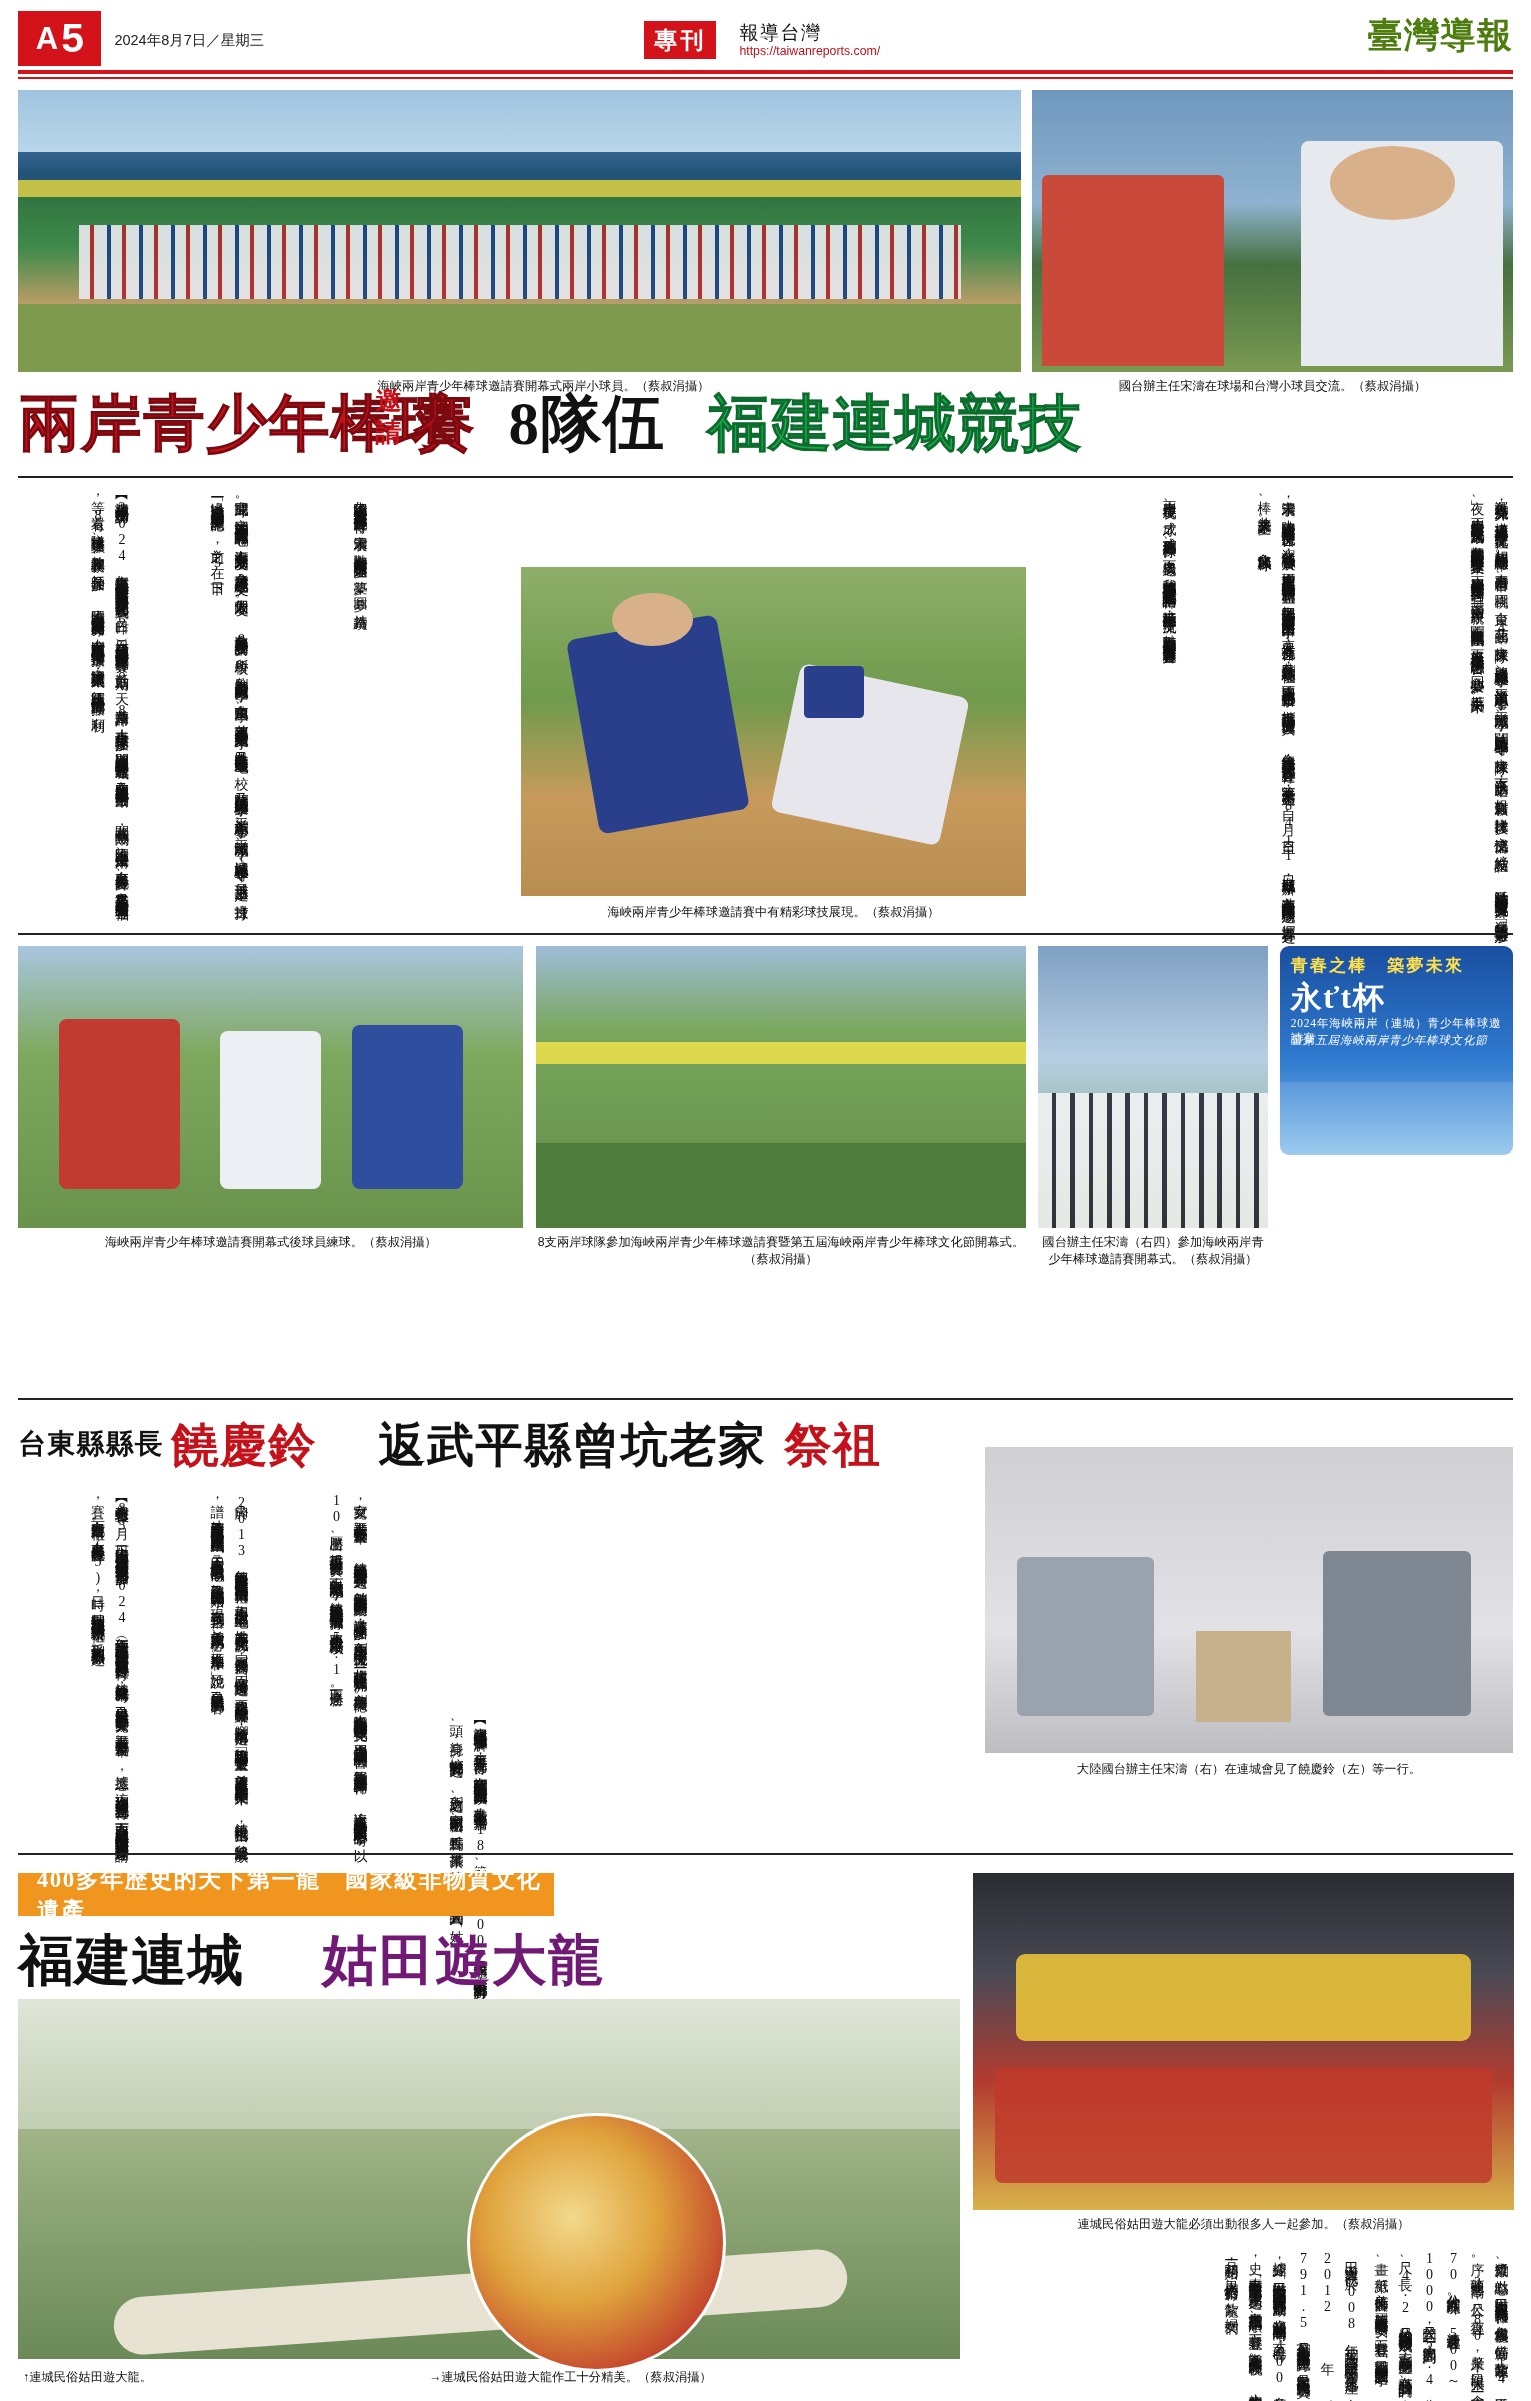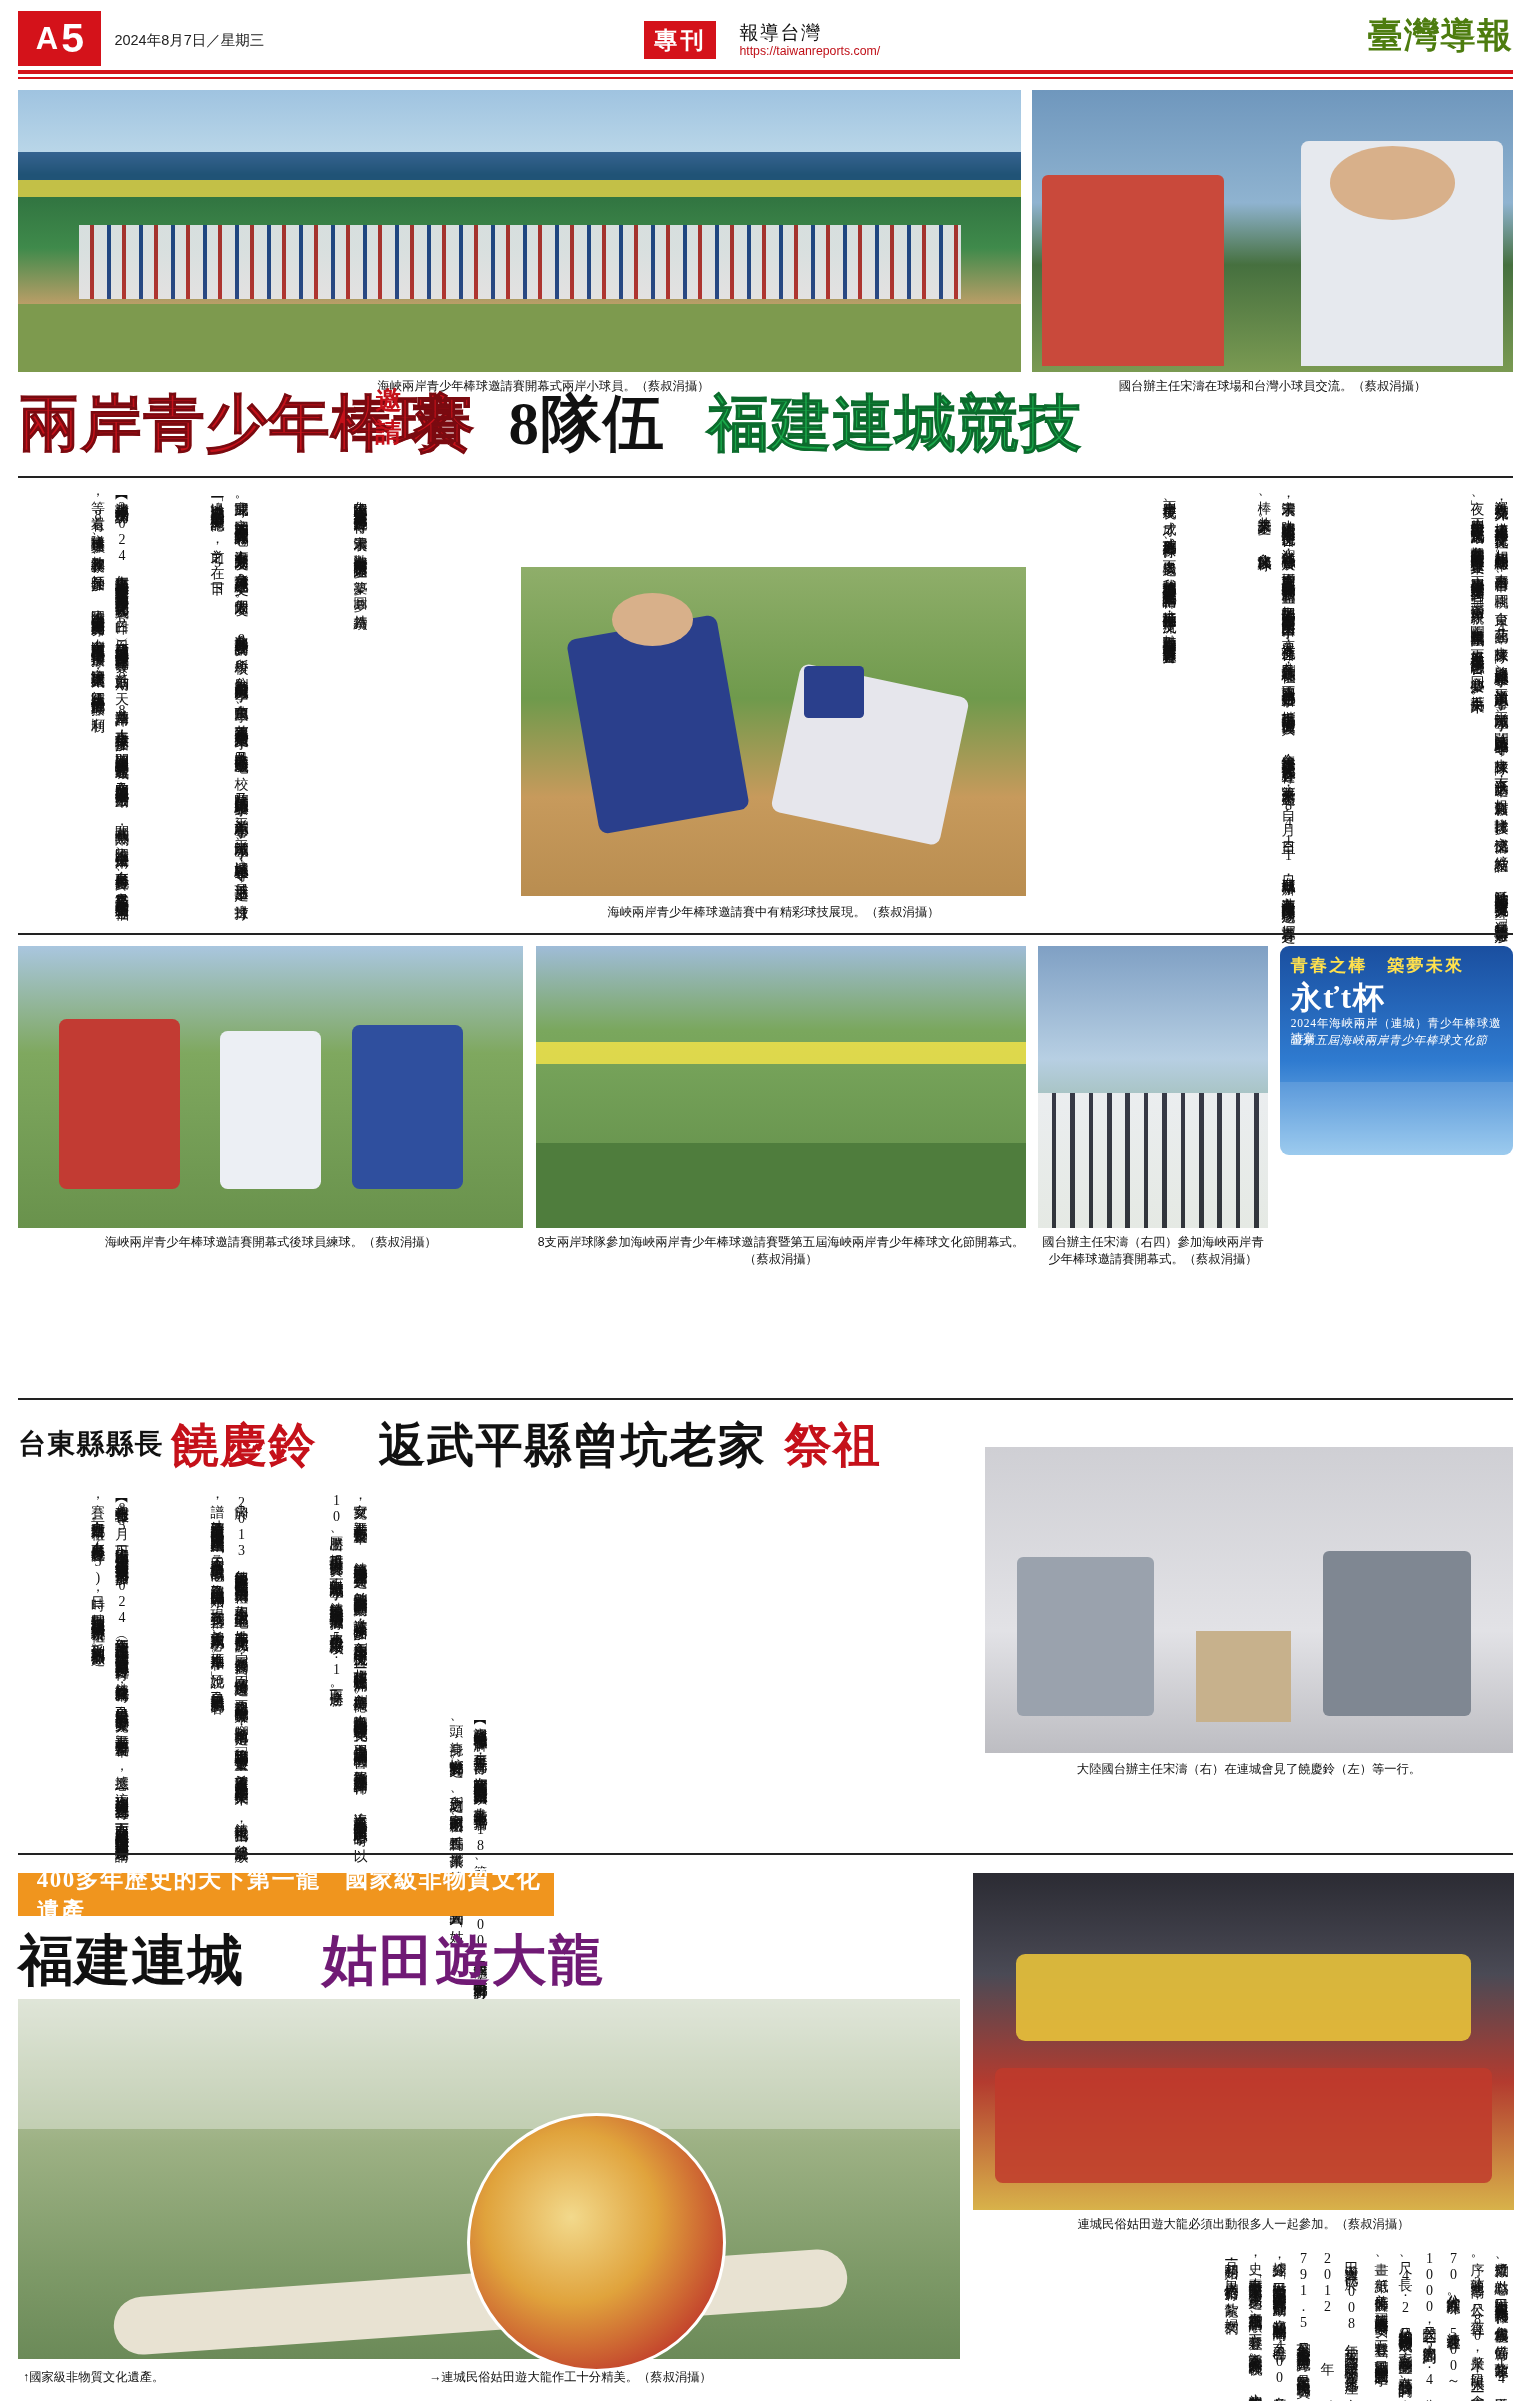--- a/index.html
+++ b/index.html
@@ -198,21 +198,21 @@
   <div class="h3a">福建連城</div>
   <div class="h3b">姑田遊大龍</div>
 
   <div class="ph" style="left:18.4px;top:1999px;width:942px;height:360px;
        background:linear-gradient(180deg,#cfd8c4 0%,#9db184 40%,#7e9a68 75%,#6b8a58 100%);">
     <div style="position:absolute;left:0;top:0;width:100%;height:36%;background:rgba(255,255,255,.35);"></div>
     <div style="position:absolute;left:10%;bottom:8%;width:78%;height:16%;background:#e8e2d2;border-radius:31px;transform:rotate(-4deg);"></div>
   </div>
   <div class="circleimg" style="left:467px;top:2113px;width:253px;height:253px;
        background:radial-gradient(circle at 40% 40%,#f2d98c 0%,#e0a33c 40%,#c0392b 80%);"></div>
-  <div class="cap" style="left:23px;top:2369px;width:322px;">↑國家級非物質文化遺產。</div>
+  <div class="cap" style="left:23px;top:2369px;width:322px;">↑連城民俗姑田遊大龍。</div>
   <div class="cap" style="left:429px;top:2369px;width:429px;">→連城民俗姑田遊大龍作工十分精美。（蔡叔涓攝）</div>
 
   <div class="ph" style="left:973px;top:1873px;width:541px;height:337px;
        background:linear-gradient(180deg,#2b2b33 0%,#4a4a55 30%,#b33b2f 62%,#d8b24a 100%);">
     <div style="position:absolute;left:8%;top:24%;width:84%;height:26%;background:#e8c23a;opacity:.9;border-radius:9.2px;"></div>
     <div style="position:absolute;left:4%;top:58%;width:92%;height:34%;background:#c0392b;opacity:.85;border-radius:7.7px;"></div>
   </div>
   <div class="cap" style="left:973px;top:2216px;width:541px;text-align:center;">連城民俗姑田遊大龍必須出動很多人一起參加。（蔡叔涓攝）</div>
 
   <div class="col" style="left:1225px;top:2251px;width:138px;height:138px;">田遊大龍」已於2008年被列入大陸國家級非物質文化遺產，在2012年以791.5公尺創下最長遊行花車吉尼斯世界紀錄，是客家民俗文化中的瑰寶。

